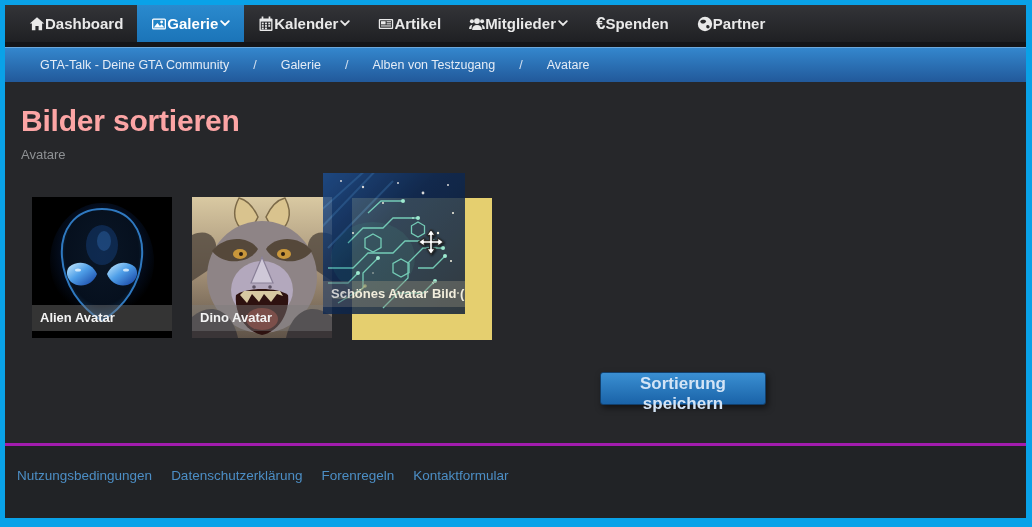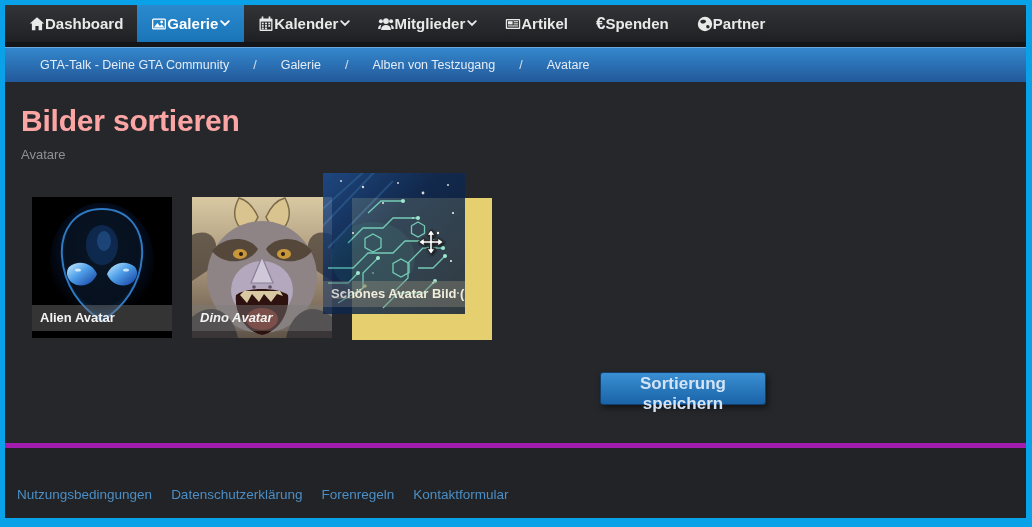--- a/index.html
+++ b/index.html
@@ -22,29 +22,29 @@
 
   
   .content{position:relative;flex:1;background:#26272a;}
   .page-title{position:absolute;left:16px;top:22px;margin:0;font-size:30px;font-weight:700;color:#fca5a5;letter-spacing:-.2px;}
   .page-subtitle{position:absolute;left:16px;top:65px;font-size:13px;color:#8e9194;}
 
   .tile{position:absolute;width:140px;height:141px;margin:0;cursor:move;}
   .tile .art{position:absolute;left:0;top:0;width:100%;height:100%;display:block;}
   .cap{position:absolute;left:0;right:0;bottom:7px;height:26px;line-height:26px;padding:0 8px;background:rgba(125,125,125,.42);color:#f4f4f4;font-size:13px;font-weight:700;white-space:nowrap;overflow:hidden;}
   #tile-alien{left:27px;top:115px;}
-  #tile-dino{left:187px;top:115px;font-style:italic;}
+  #tile-dino{left:187px;top:115px;}
   .placeholder{position:absolute;left:347px;top:116px;width:140px;height:142px;background:#e5cf6f;z-index:1;}
   #tile-dragged{left:318px;top:91px;width:142px;opacity:.82;z-index:5;}
   .cursor{position:absolute;left:413px;top:147px;width:26px;height:26px;z-index:6;filter:drop-shadow(1px 1px 1px rgba(0,0,0,.65));}
 
   .save-btn{position:absolute;left:595px;top:290px;width:166px;height:33px;background:linear-gradient(#3a8fd2,#1a63a8);border:1px solid #123f6b;border-radius:3px;color:#d3e4f6;font-size:17px;font-weight:700;font-family:inherit;box-shadow:2px 3px 6px rgba(0,0,0,.5);cursor:pointer;}
 
   
-  .footer{flex:0 0 75px;background:#212326;border-top:5px solid #a21caf;padding:22px 0 0 12px;display:flex;gap:19px;font-size:13.5px;align-items:center;}
+  .footer{flex:0 0 75px;background:#212326;border-top:3px solid #a21caf;padding:22px 0 0 12px;display:flex;gap:19px;font-size:13.5px;}
   .footer a{color:#4c8ec5;text-decoration:none;cursor:pointer;white-space:nowrap;}
 </style>
 </head>
 <body>
 
 <div class="frame">
 <div class="page">
 
   <nav class="topnav">
     <a class="nav-item">
@@ -80,45 +80,45 @@
           <rect x="3.8" y="11.6" width="1.9" height="1.7"></rect>
               <rect x="7.05" y="11.6" width="1.9" height="1.7"></rect>
         </g>
       </svg>
       <span>Kalender</span>
       <svg class="chev" viewBox="0 0 10 7">
             <path d="M1.2 1.2 L5 5 L8.8 1.2" fill="none" stroke="currentColor" stroke-width="1.8" stroke-linecap="round"></path>
           </svg>
     </a>
     <a class="nav-item">
+      <svg class="ni" viewBox="0 0 16 16">
+        <rect x="0.8" y="3" width="14.4" height="10" rx="1"></rect>
+        <rect x="2.1" y="4.3" width="11.8" height="7.4" fill="#2a2b2d"></rect>
+        <g fill="currentColor">
+          <rect x="3" y="5.2" width="4.6" height="3.2"></rect>
+          <rect x="8.6" y="5.2" width="4.4" height="1.1"></rect>
+          <rect x="8.6" y="7.3" width="4.4" height="1.1"></rect>
+          <rect x="3" y="9.4" width="10" height="1.1"></rect>
+        </g>
+      </svg>
+      <span>Artikel</span>
+    </a>
+    <a class="nav-item">
       <svg class="ni" viewBox="0 0 16 15">
         <circle cx="2.9" cy="4.8" r="2"></circle>
             <path d="M3.3 8.3 C1.3 8.5 0.1 10 0.1 12.4 L2.5 12.4 C2.6 10.7 2.9 9.3 3.3 8.3 Z"></path>
         <circle cx="13.1" cy="4.8" r="2"></circle>
             <path d="M12.7 8.3 C14.7 8.5 15.9 10 15.9 12.4 L13.5 12.4 C13.4 10.7 13.1 9.3 12.7 8.3 Z"></path>
         <circle cx="8" cy="4.6" r="2.9"></circle>
             <path d="M3.1 13.6 C3.1 10.3 5.2 8.6 8 8.6 C10.8 8.6 12.9 10.3 12.9 13.6 Z"></path>
       </svg>
       <span>Mitglieder</span>
       <svg class="chev" viewBox="0 0 10 7">
             <path d="M1.2 1.2 L5 5 L8.8 1.2" fill="none" stroke="currentColor" stroke-width="1.8" stroke-linecap="round"></path>
           </svg>
-    </a>
-    <a class="nav-item">
-      <svg class="ni" viewBox="0 0 16 16">
-        <rect x="0.8" y="3" width="14.4" height="10" rx="1"></rect>
-        <rect x="2.1" y="4.3" width="11.8" height="7.4" fill="#2a2b2d"></rect>
-        <g fill="currentColor">
-          <rect x="3" y="5.2" width="4.6" height="3.2"></rect>
-          <rect x="8.6" y="5.2" width="4.4" height="1.1"></rect>
-          <rect x="8.6" y="7.3" width="4.4" height="1.1"></rect>
-          <rect x="3" y="9.4" width="10" height="1.1"></rect>
-        </g>
-      </svg>
-      <span>Artikel</span>
     </a>
     <a class="nav-item">
       <span class="euro">€</span>
       <span>Spenden</span>
     </a>
     <a class="nav-item">
       <svg class="ni" viewBox="0 0 16 16">
         <circle cx="8" cy="8" r="7.2"></circle>
         <path d="M3.2 5.2 C5 3.2 8 3.6 9.2 5.2 C8.6 7.2 6 8.2 4.4 7.2 C3.6 6.6 3.2 5.8 3.2 5.2 Z" fill="#2a2b2d"></path>
         <path d="M9.6 9.2 C11.6 8.6 13.2 10 12.3 12.1 C10.8 13.2 9.2 12.2 9.2 10.6 Z" fill="#2a2b2d"></path>

